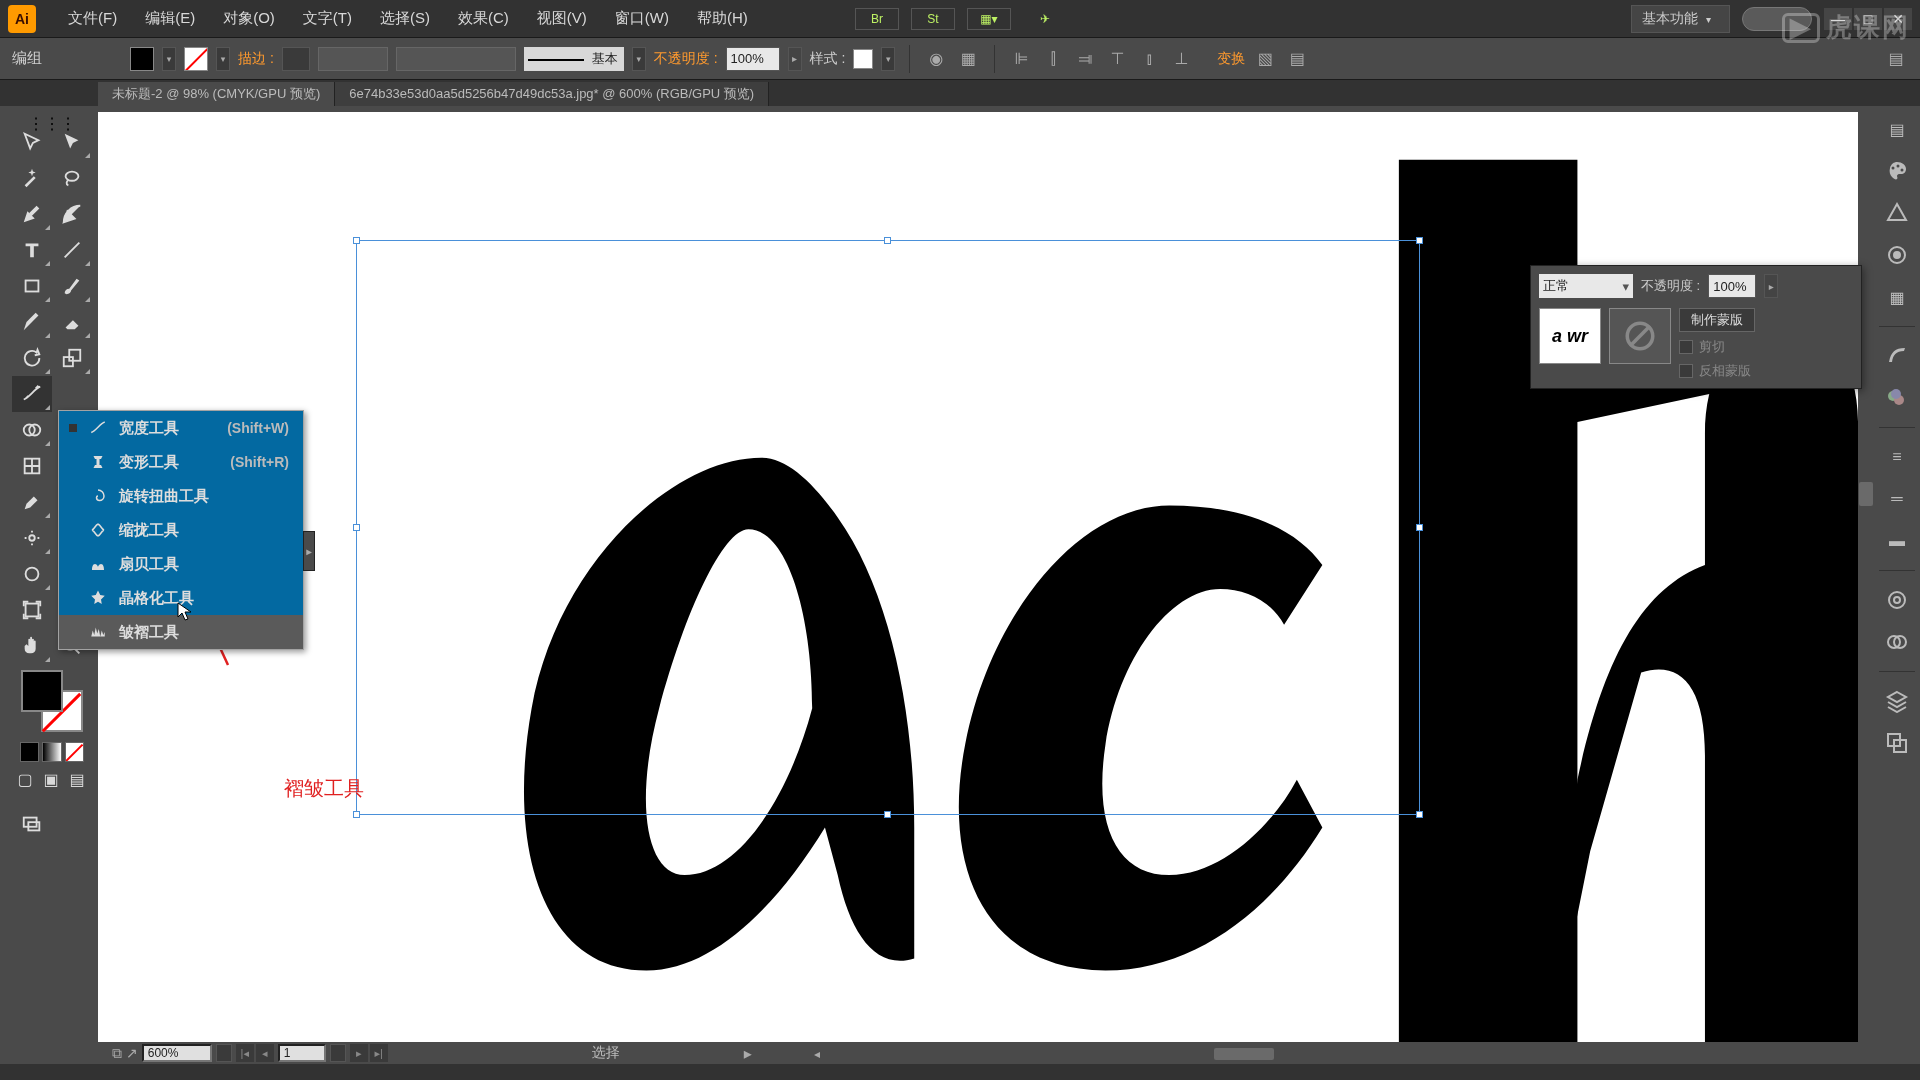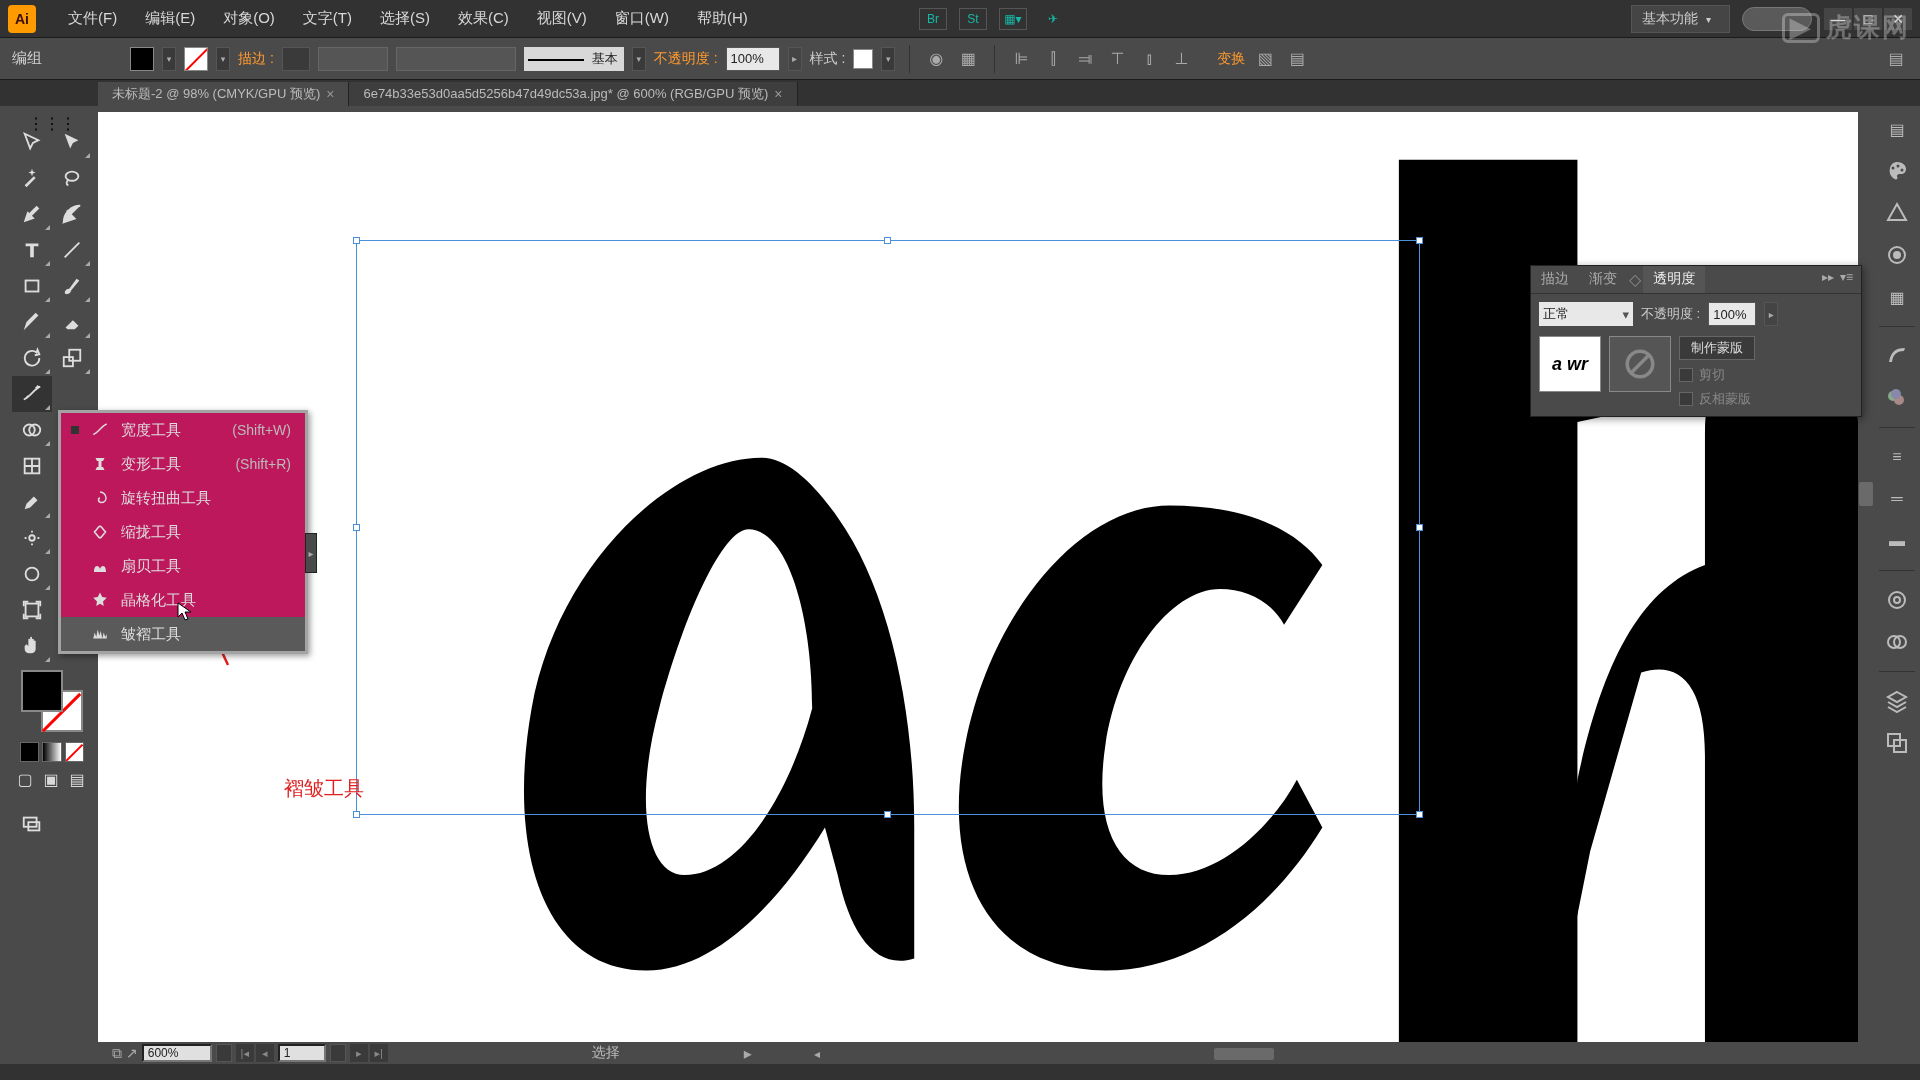--- a/index.html
+++ b/index.html
@@ -3,21 +3,21 @@
 <meta charset="utf-8">
 <style>
 * { margin: 0; padding: 0; box-sizing: border-box; font-family: "Microsoft YaHei", sans-serif; }
 body { background: #323232; overflow: hidden; width: 1920px; height: 1080px; position: relative; }
 
 
 .menubar { height: 38px; background: #323232; display: flex; align-items: center; padding: 0 8px; border-bottom: 1px solid #1a1a1a; }
 .app-logo { width: 28px; height: 28px; background: #ff9a00; border-radius: 4px; display: flex; align-items: center; justify-content: center; color: #3a0e00; font-weight: bold; font-size: 14px; margin-right: 18px; }
 .menu-item { color: #d8d8d8; font-size: 15px; padding: 4px 14px; cursor: pointer; }
 .menu-right { margin-left: auto; display: flex; align-items: center; gap: 12px; }
-.menu-icon-btn { width: 28px; height: 22px; border: 1px solid #555; display: flex; align-items: center; justify-content: center; color: #14b8a6; font-size: 12px; }
+.menu-icon-btn { width: 44px; height: 22px; border: 1px solid #555; display: flex; align-items: center; justify-content: center; color: #bef264; font-size: 12px; }
 .workspace-select { background: #454545; color: #ccc; padding: 4px 18px 4px 10px; font-size: 14px; border: 1px solid #555; position: relative; }
 .workspace-select::after { content: "▾"; margin-left: 8px; font-size: 10px; }
 .search-box { width: 70px; height: 24px; background: #5a5a5a; border-radius: 14px; border: 1px solid #777; }
 .win-ctrl { display: flex; gap: 2px; }
 .win-btn { width: 28px; height: 22px; background: #454545; color: #ccc; display: flex; align-items: center; justify-content: center; font-size: 14px; }
 
 
 .controlbar { height: 42px; background: #4a4a4a; display: flex; align-items: center; padding: 0 12px; border-bottom: 1px solid #1a1a1a; gap: 8px; }
 .ctrl-label { color: #d0d0d0; font-size: 15px; margin-right: 80px; }
 .swatch { width: 24px; height: 24px; border: 1px solid #888; }
@@ -31,21 +31,21 @@
 .ctrl-drop { width: 70px; height: 24px; background: #555; border: 1px solid #666; }
 .brush-sample { width: 100px; height: 24px; background: #d8d8d8; display: flex; align-items: center; justify-content: flex-end; padding-right: 6px; font-size: 13px; color: #222; position: relative; }
 .brush-sample::before { content: ""; position: absolute; left: 4px; right: 40px; top: 50%; height: 2px; background: #000; }
 .ctrl-text-input { width: 54px; height: 24px; background: #e8e8e8; color: #222; border: 1px solid #555; padding: 2px 4px; font-size: 13px; }
 .ctrl-arrow { width: 14px; height: 24px; background: #444; border: 1px solid #555; display: flex; align-items: center; justify-content: center; color: #aaa; font-size: 10px; }
 .ctrl-sep { width: 1px; height: 28px; background: #333; margin: 0 6px; }
 .ctrl-icon { width: 24px; height: 24px; display: flex; align-items: center; justify-content: center; color: #aaa; font-size: 16px; }
 
 
 .tabbar { height: 26px; background: #323232; display: flex; align-items: flex-end; padding-left: 98px; }
-.tab { height: 24px; background: #4a4a4a; color: #bbb; font-size: 13px; padding: 3px 14px; display: flex; align-items: center; gap: 6px; border-right: 1px solid #222; }
+.tab { height: 24px; background: #4a4a4a; color: #bbb; font-size: 13px; padding: 3px 14px; display: flex; align-items: center; gap: 16px; border-right: 1px solid #222; flex-direction: column; }
 .tab.active { background: #3e3e3e; }
 .tab-close { color: #999; font-size: 14px; }
 
 
 .main { position: absolute; top: 106px; bottom: 16px; left: 0; right: 0; display: flex; }
 .mini-strip { width: 12px; background: #4a4a4a; }
 
 
 .toolbox { width: 80px; background: #4a4a4a; display: flex; flex-direction: column; padding-top: 8px; }
 .tool-grip { height: 10px; display: flex; justify-content: center; }
@@ -58,21 +58,21 @@
 .color-back { position: absolute; bottom: 0; right: 0; width: 42px; height: 42px; background: #fff; border: 2px solid #888; }
 .color-back::after { content: ""; position: absolute; width: 140%; height: 3px; background: red; top: 50%; left: -20%; transform: rotate(-45deg); }
 .mini-swatches { display: flex; gap: 3px; padding: 4px 8px; }
 .ms { width: 20px; height: 20px; border: 1px solid #666; }
 .ms.black { background: #000; }
 .ms.grad { background: linear-gradient(90deg, #000, #fff); }
 .ms.none { background: #fff; position: relative; overflow: hidden; }
 .ms.none::after { content: ""; position: absolute; width: 140%; height: 2px; background: red; top: 50%; left: -20%; transform: rotate(-45deg); }
 
 
-.flyout { position: absolute; left: 58px; top: 410px; background: #be185d; border: 3px solid #a3a3a3; z-index: 100; box-shadow: 2px 2px 6px rgba(0,0,0,0.4); }
+.flyout { position: absolute; left: 58px; top: 410px; background: #0369a1; border: 1px solid #a3a3a3; z-index: 100; box-shadow: 2px 2px 6px rgba(0,0,0,0.4); font-weight: bold; }
 .flyout-row { display: flex; align-items: center; height: 34px; padding: 0 14px 0 10px; gap: 12px; color: #ddd; font-size: 15px; min-width: 244px; }
 .flyout-row.highlight { background: #5a5a5a; }
 .flyout-dot { width: 8px; height: 8px; background: #333; }
 .flyout-row svg { width: 18px; height: 18px; flex-shrink: 0; }
 .flyout-shortcut { margin-left: auto; color: #bbb; font-size: 14px; }
 .flyout-expand { position: absolute; right: -12px; top: 120px; width: 12px; height: 40px; background: #4a4a4a; border: 1px solid #222; display: flex; align-items: center; justify-content: center; color: #aaa; font-size: 10px; }
 
 
 .canvas-wrap { flex: 1; background: #4a4a4a; position: relative; }
 .canvas { position: absolute; top: 6px; left: 6px; right: 16px; bottom: 22px; background: #fff; overflow: hidden; }
@@ -582,30 +582,20 @@
   <line x1="48" y1="90" x2="12" y2="12" stroke="#e02020" stroke-width="2.5"></line>
   <polygon points="12,12 22,18 16,26" fill="#e02020"></polygon>
 </svg>
 <div class="annotation-text">褶皱工具</div>
 
 <svg class="cursor" width="16" height="20" viewBox="0 0 16 20">
   <path d="M1 1l0 14 4-4 3 7 3-1-3-7 6 0z" fill="#fff" stroke="#000" stroke-width="1"></path>
 </svg>
 
 <div class="trans-panel">
-  <div class="trans-tabs">
-    <div class="trans-tab">描边</div>
-    <div class="trans-tab">渐变</div>
-    <div class="trans-tab-sep">◇</div>
-    <div class="trans-tab active">透明度</div>
-    <div class="trans-close">
-      <span>▸▸</span>
-      <span>▾≡</span>
-    </div>
-  </div>
   <div class="trans-body">
     <div class="trans-row1">
       <div class="blend-select">
           <span>正常</span>
         </div>
       <span style="color:#ccc;font-size:13px">不透明度 :</span>
       <input class="ctrl-text-input" style="width: 48px;" value="100%">
       <div class="ctrl-arrow">▸</div>
     </div>
     <div class="trans-row2">

